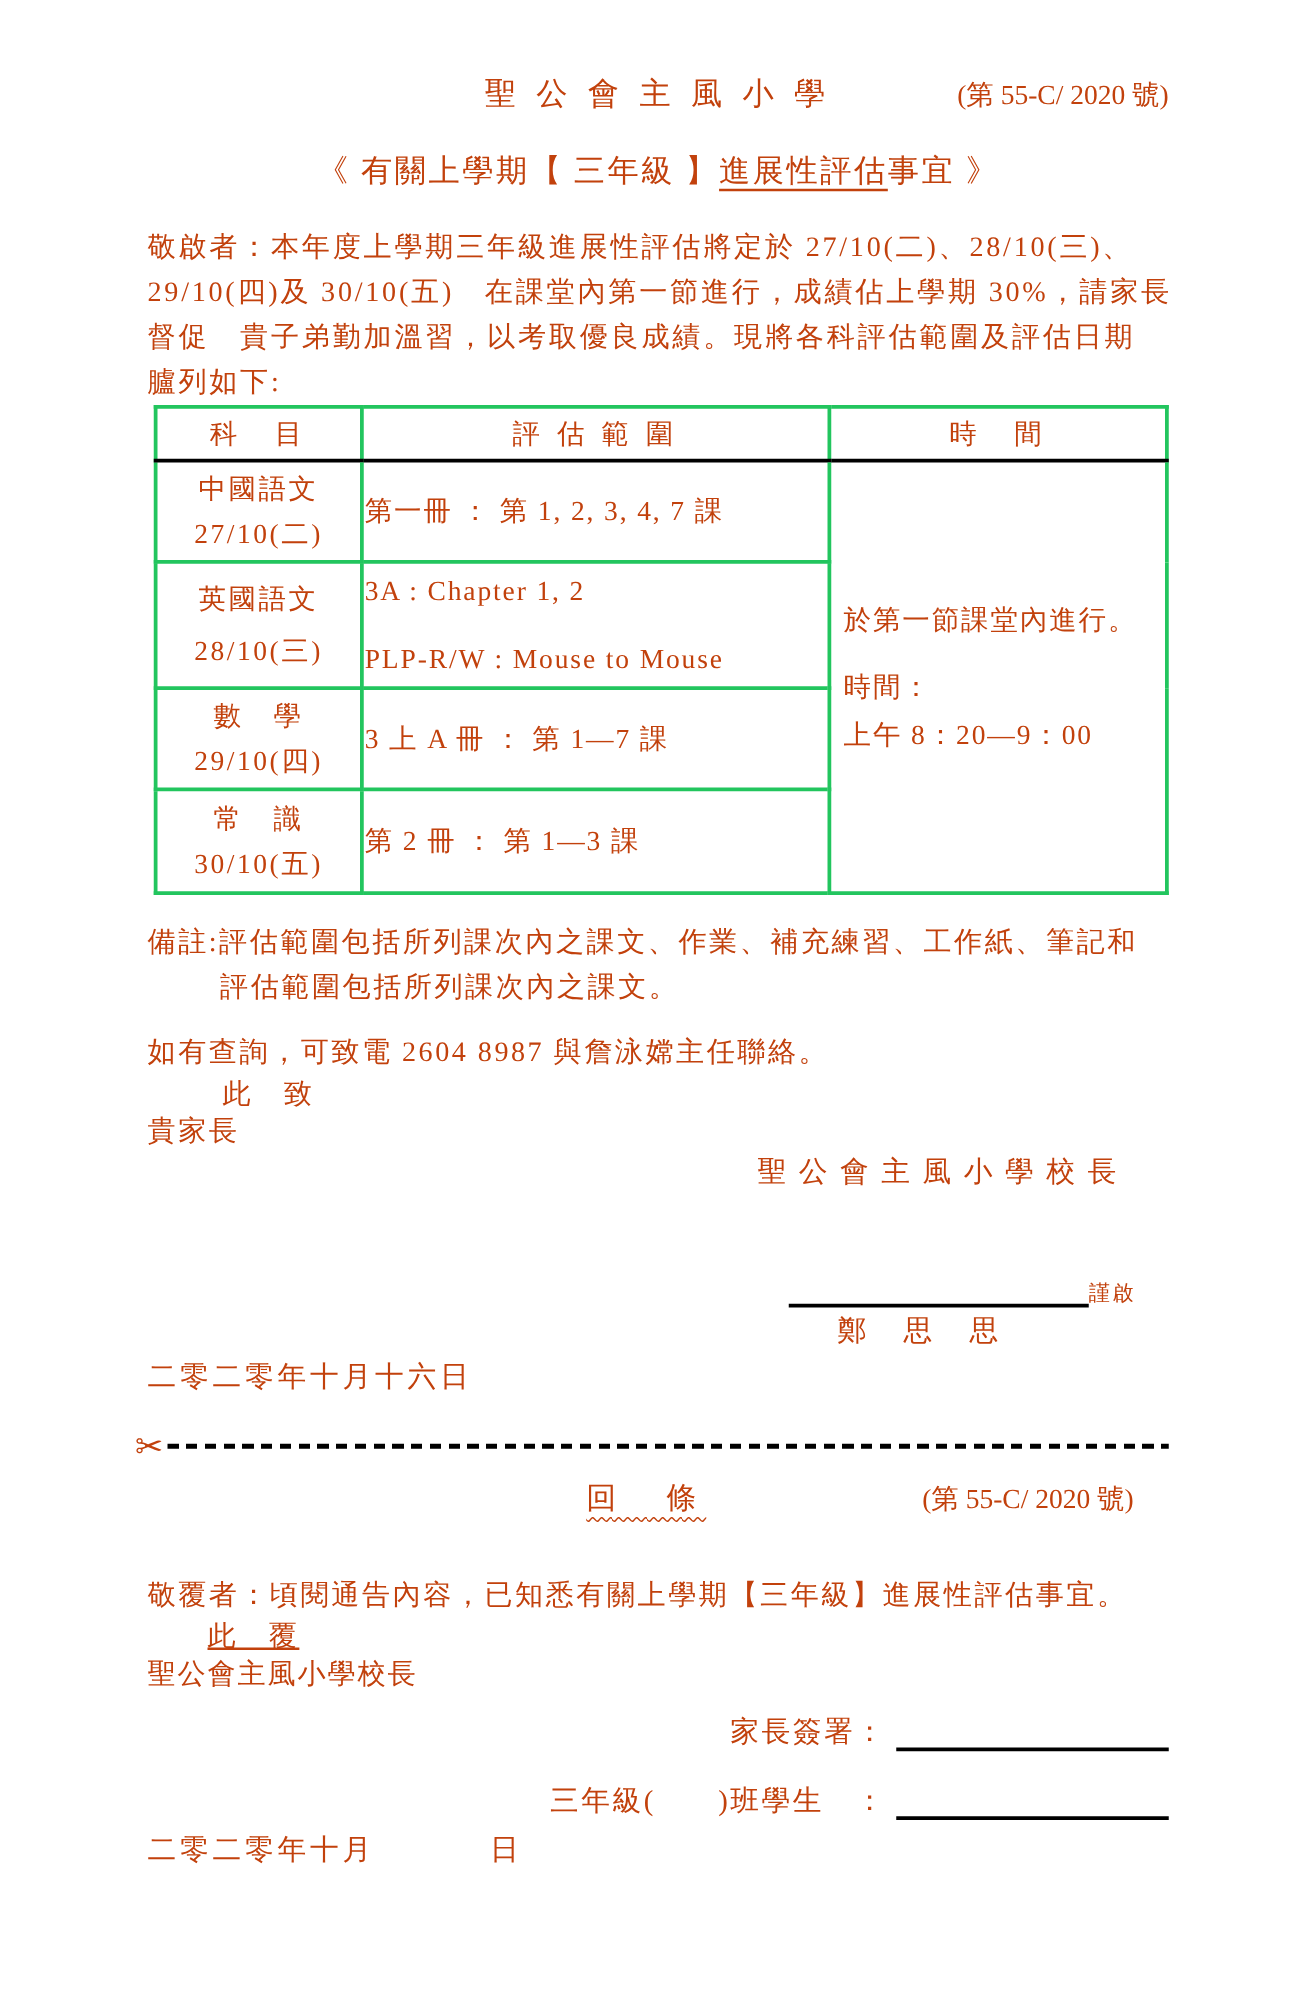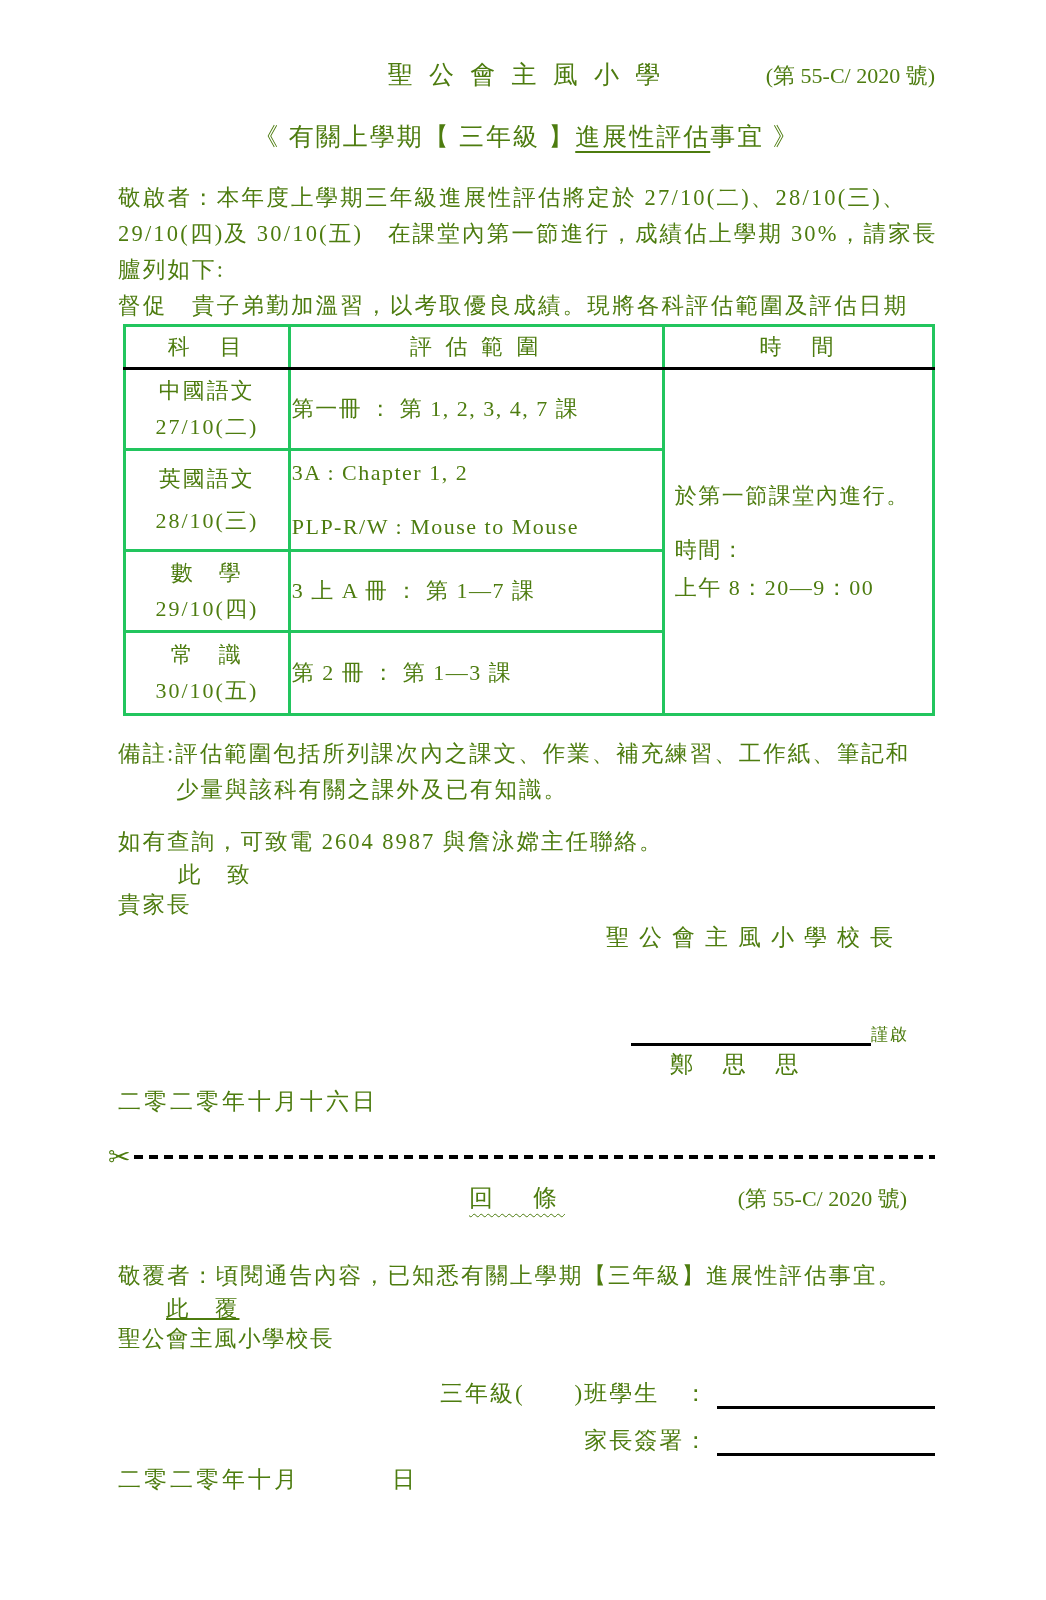--- a/index.html
+++ b/index.html
@@ -1,19 +1,19 @@
 <!DOCTYPE html>
 <html><head>
 <meta charset="utf-8">
 <style>
   html,body{margin:0;padding:0;background:#e8e8e8;}
   .page{
     width:1046px;height:1600px;background:#ffffff;position:relative;
     margin:0 auto;box-sizing:border-box;padding:58px 111px 0 118px;
-    font-family:"Liberation Serif","DejaVu Serif",serif;color:#4d7c0f;
+    font-family:"Liberation Serif","DejaVu Serif",serif;color:#c2410c;
     overflow:hidden;
   }
   .pre{white-space:pre;}
   
   .doc-header{position:relative;text-align:center;font-size:25px;height:34px;}
   .school-name{letter-spacing:5px;}
   .doc-number{position:absolute;right:0;top:3px;font-size:22px;letter-spacing:0;}
   
   .doc-title{text-align:center;margin-top:28px;font-size:25px;letter-spacing:2px;height:34px;}
   .title-underline{text-decoration:underline;text-decoration-thickness:2px;text-underline-offset:6px;}
@@ -83,22 +83,22 @@
     <span class="doc-number pre">(第 55-C/ 2020 號)</span>
   </div>
 
   <div class="doc-title">
     <span class="pre">《 有關上學期【 三年級 】</span><span class="title-underline pre">進展性評估</span><span class="pre">事宜 》</span>
   </div>
 
   <div class="intro">
     <div class="pre">敬啟者：本年度上學期三年級進展性評估將定於 27/10(二)、28/10(三)、</div>
     <div class="pre">29/10(四)及 30/10(五)　在課堂內第一節進行，成績佔上學期 30%，請家長</div>
+    <div class="pre">督促　貴子弟勤加溫習，以考取優良成績。現將各科評估範圍及評估日期</div>
     <div class="pre">臚列如下:</div>
-    <div class="pre">督促　貴子弟勤加溫習，以考取優良成績。現將各科評估範圍及評估日期</div>
   </div>
 
   <table class="assess-table">
     <tbody>
         <tr>
       <th class="col-subject pre">科　目</th>
       <th class="col-range pre">評 估 範 圍</th>
       <th class="col-time pre">時　間</th>
     </tr>
     <tr>
@@ -149,21 +149,21 @@
       </td>
       <td class="range-cell">
         <div class="range-line pre">第 2 冊 ： 第 1—3 課</div>
       </td>
     </tr>
   </tbody>
     </table>
 
   <div class="remark">
     <div class="pre">備註:評估範圍包括所列課次內之課文、作業、補充練習、工作紙、筆記和</div>
-    <div class="remark-l2 pre">少量與該科有關之課外及已有知識。</div>
+    <div class="remark-l2 pre">評估範圍包括所列課次內之課文。</div>
   </div>
 
   <div class="contact pre">如有查詢，可致電 2604 8987 與詹泳嫦主任聯絡。</div>
   <div class="cizhi pre">此　致</div>
   <div class="recipient pre">貴家長</div>
   <div class="signer-title pre">聖公會主風小學校長</div>
 
   <div class="sign-row">
     <span class="sign-line"></span>
     <span class="salute pre">謹啟</span>
@@ -178,26 +178,26 @@
 
   <div class="reply-header">
     <span class="reply-title pre">回　條</span>
     <span class="reply-number pre">(第 55-C/ 2020 號)</span>
   </div>
 
   <div class="reply-body pre">敬覆者：頃閱通告內容，已知悉有關上學期【三年級】進展性評估事宜。</div>
   <div class="cifu pre">此　覆</div>
   <div class="reply-addressee pre">聖公會主風小學校長</div>
 
+  <div class="fill-row parent">
+    <span class="fill-label pre">家長簽署：</span>
+    <span class="write-line"></span>
+  </div>
   <div class="fill-row student">
     <span class="fill-label pre">三年級(　　)班學生　：</span>
     <span class="write-line"></span>
   </div>
-  <div class="fill-row parent">
-    <span class="fill-label pre">家長簽署：</span>
-    <span class="write-line"></span>
-  </div>
 
   <div class="reply-date">
     <span class="pre">二零二零年十月</span><span class="date-gap"></span><span class="pre">日</span>
   </div>
 
 </div>
 
 </body></html>

